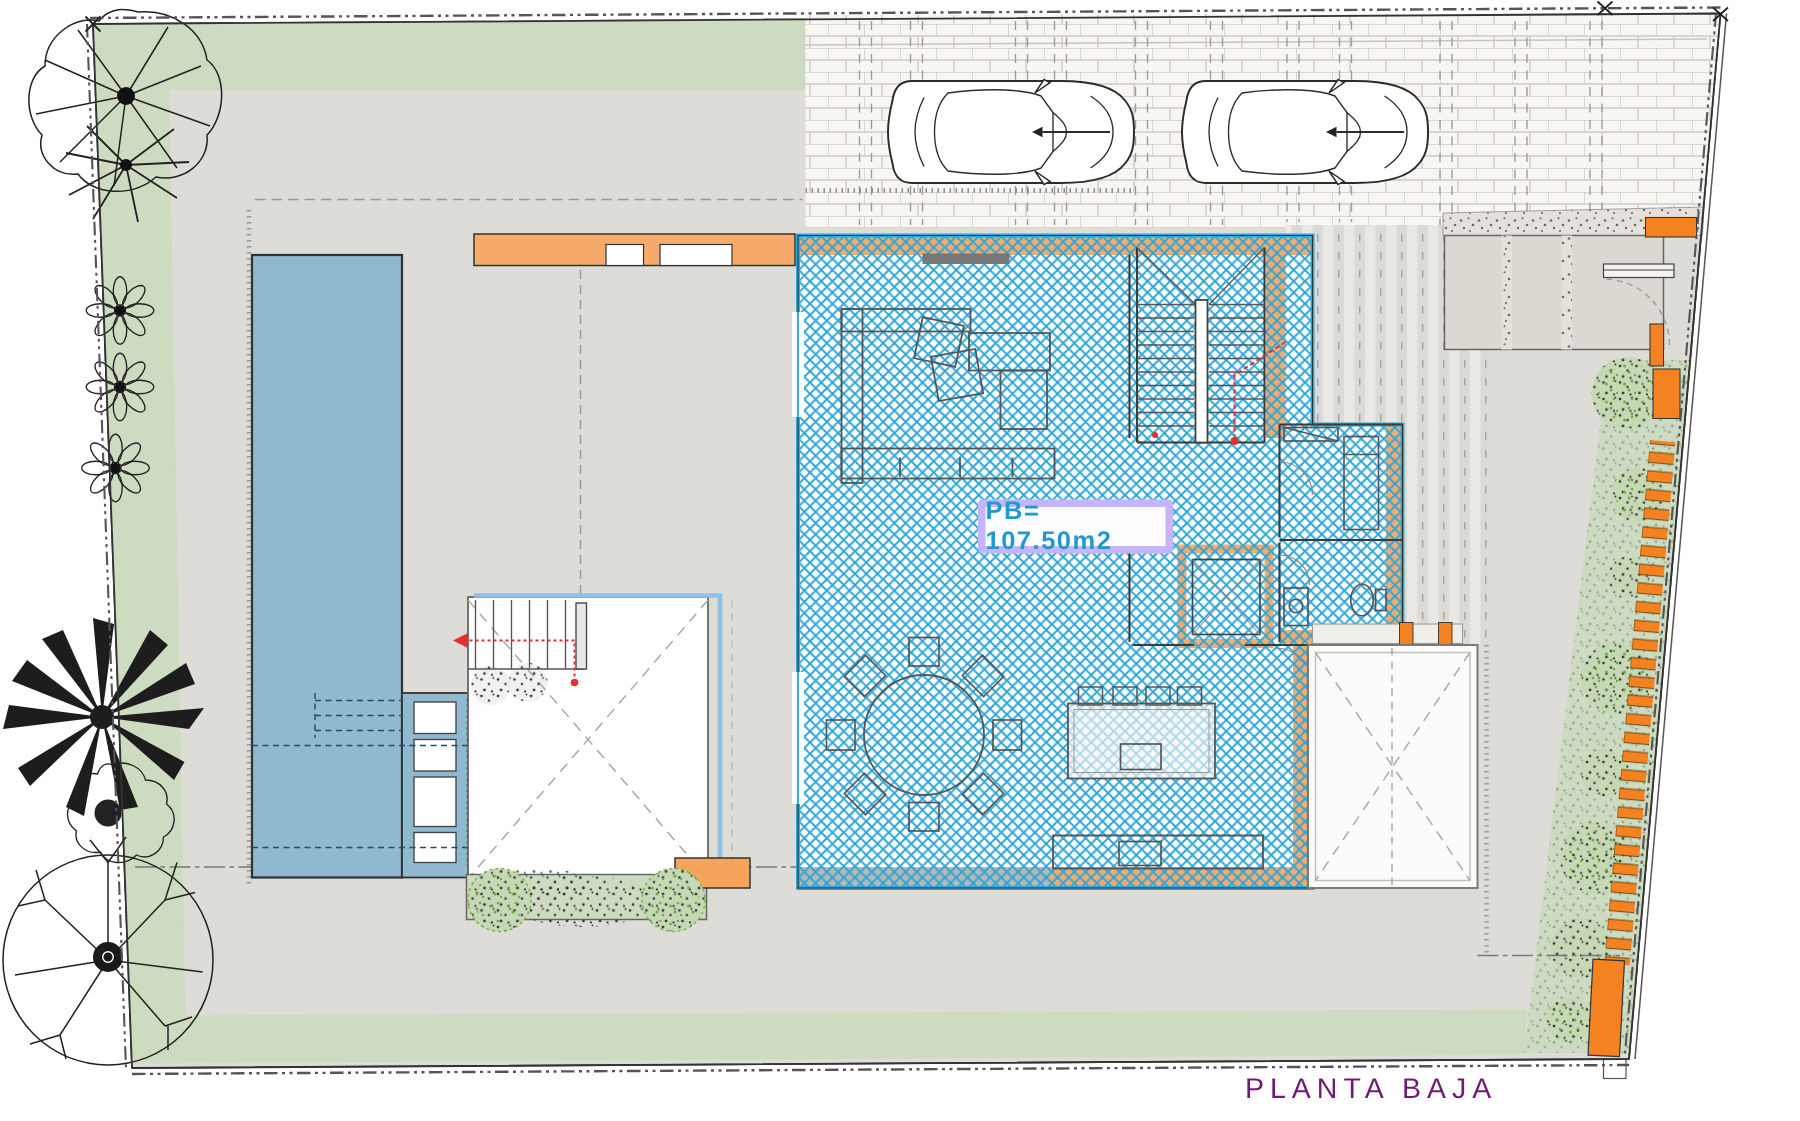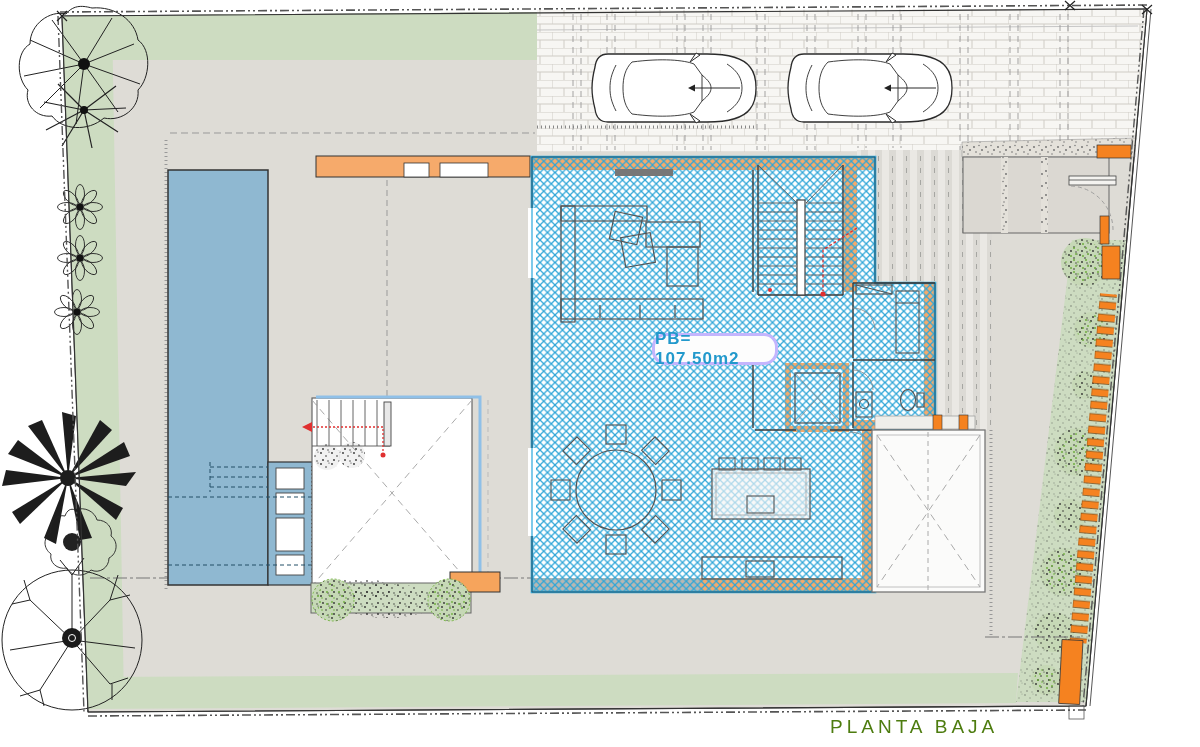--- a/index.html
+++ b/index.html
@@ -1,23 +1,23 @@
 <!DOCTYPE html>
 <html><head>
 <meta charset="utf-8">
 <style>
   html,body{margin:0;padding:0;background:#fff;}
   .stage{position:relative;width:1200px;height:747px;background:#fff;overflow:hidden;
          font-family:"Liberation Sans",sans-serif;}
   .stage svg{position:absolute;left:0;top:0;}
   .area-label{position:absolute;left:652px;top:333px;width:120px;height:26px;
-    border:3px solid #c4b5fd;border-radius:14px;background:#fdfdfd;
+    border:5px solid #c4b5fd;border-radius:3px;background:#fdfdfd;
     color:#2299cc;font-size:17px;font-weight:bold;letter-spacing:1px;
     display:flex;align-items:center;justify-content:center;z-index:5;}
-  .plan-title{position:absolute;left:830px;top:716px;color:#4d7c0f;font-size:19px;
+  .plan-title{position:absolute;left:830px;top:716px;color:#701a75;font-size:19px;
     letter-spacing:4px;z-index:5;}
 </style>
 </head>
 <body>
 
 <div class="stage">
 <svg width="1200" height="747" viewBox="0 0 1200 747" xmlns="http://www.w3.org/2000/svg" xmlns:xlink="http://www.w3.org/1999/xlink">
 <defs>
   <pattern id="xhatch" width="7.5" height="7.5" patternUnits="userSpaceOnUse">
     <path d="M0,0 L7.5,7.5 M7.5,0 L0,7.5" stroke="#2FA6D8" stroke-width="1.3" fill="none"></path>

